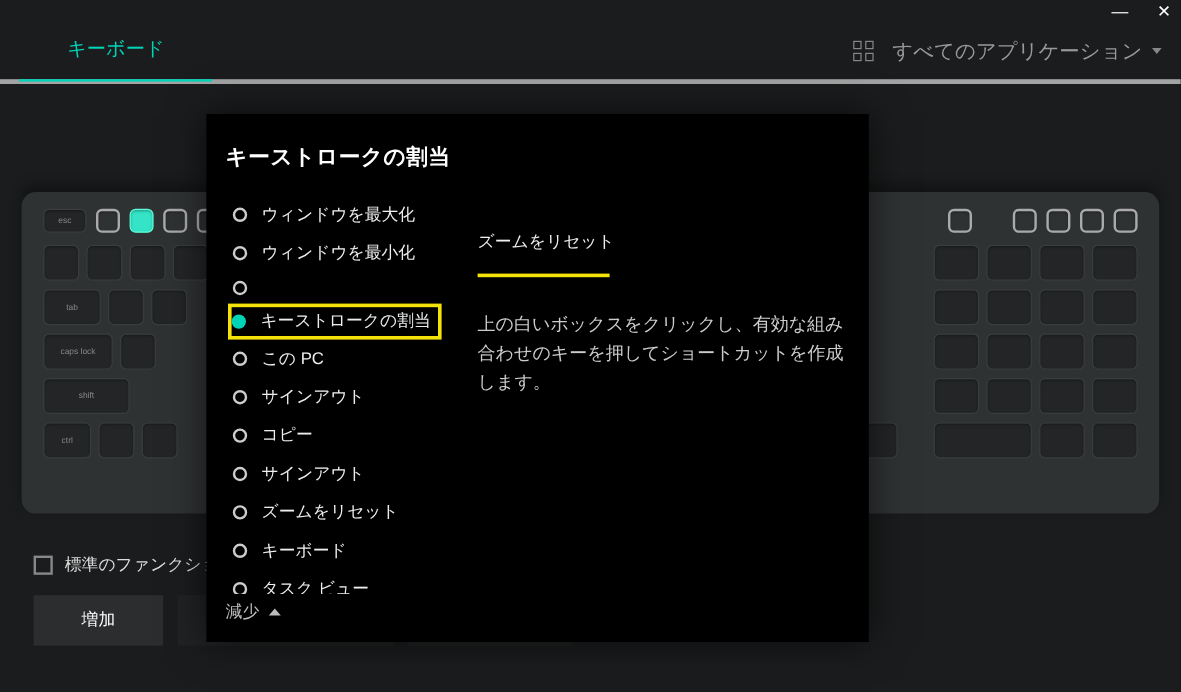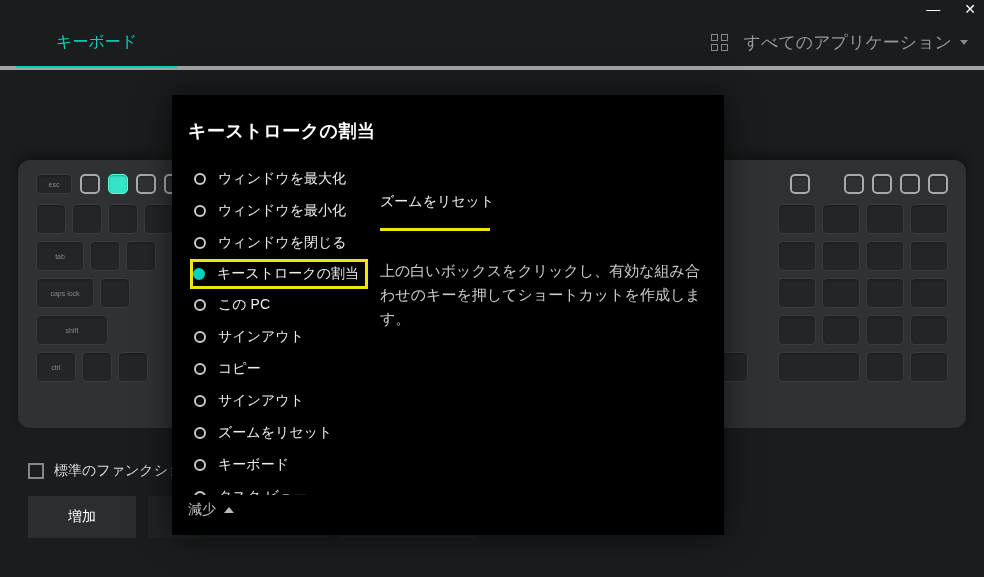--- a/index.html
+++ b/index.html
@@ -35,21 +35,21 @@
   
   .bottom-controls { position: absolute; left: 28px; top: 392px; display: flex; flex-direction: column; gap: 16px; }
   .chk-row { display: flex; align-items: center; gap: 10px; font-size: 14px; color: #ddd; }
   .chk { width: 16px; height: 16px; border: 2px solid #888; }
   .btn-row { display: flex; gap: 12px; }
   .btn { background: #2b2d2e; color: #fff; font-size: 14px; padding: 12px 40px; border: none; }
   
   
   .modal { position: absolute; left: 172px; top: 25px; width: 552px; height: 440px; background: #000; padding: 24px 16px 16px 16px; display: flex; flex-direction: column; box-shadow: 0 0 30px rgba(0,0,0,0.6); overflow: hidden; }
   .modal-title { font-size: 18px; color: #fff; font-weight: 600; margin-bottom: 20px; letter-spacing: 0.5px;}
-  .modal-body { display: flex; flex: 1; gap: 12px; overflow: hidden; }
+  .modal-body { display: flex; flex: 1; gap: 30px; overflow: hidden; }
   
   .opt-list { display: flex; flex-direction: column; gap: 0px; padding-left: 2px; }
   .opt { display: flex; align-items: center; gap: 12px; padding: 5px 8px 5px 2px; font-size: 14px; color: #eee; white-space: nowrap; cursor: pointer; border: 2px solid transparent; }
   .opt .radio { width: 12px; height: 12px; border-radius: 50%; border: 2px solid #ccc; flex-shrink: 0; }
   .opt.selected .radio { background: #00d4b8; border-color: #00d4b8; }
   .opt.highlighted { border: 3px solid #f4e20a; padding: 3px 6px 3px 0; }
   
   .right-pane { flex: 1; padding-top: 30px; }
   .input-label { font-size: 14px; color: #eee; margin-bottom: 18px; }
   .key-input { width: 275px; height: 40px; background: #2a2c2d; color: #fff; padding: 0 14px; line-height: 40px; font-size: 15px; font-weight: 600; }
@@ -175,21 +175,20 @@
         <div class="opt">
             <span class="radio"></span>
             <span>ウィンドウを最大化</span>
           </div>
         <div class="opt">
             <span class="radio"></span>
             <span>ウィンドウを最小化</span>
           </div>
         <div class="opt">
             <span class="radio"></span>
-            <span>ウィンドウを閉じる</span>
           </div>
         <div class="opt selected highlighted">
             <span class="radio"></span>
             <span>キーストロークの割当</span>
           </div>
         <div class="opt">
             <span class="radio"></span>
             <span>この PC</span>
           </div>
         <div class="opt">

